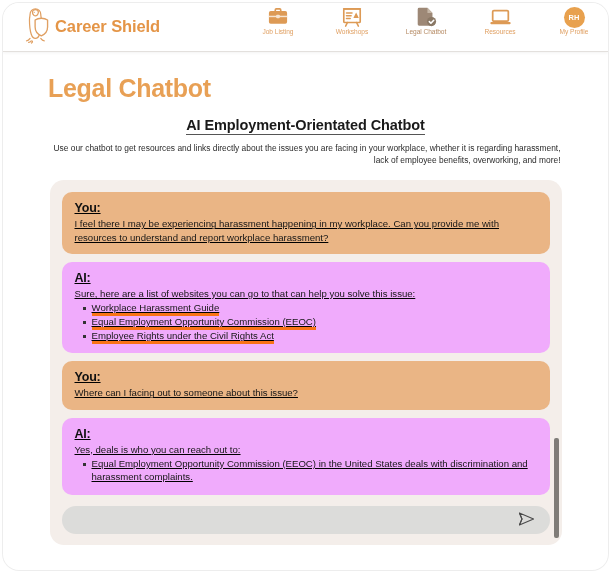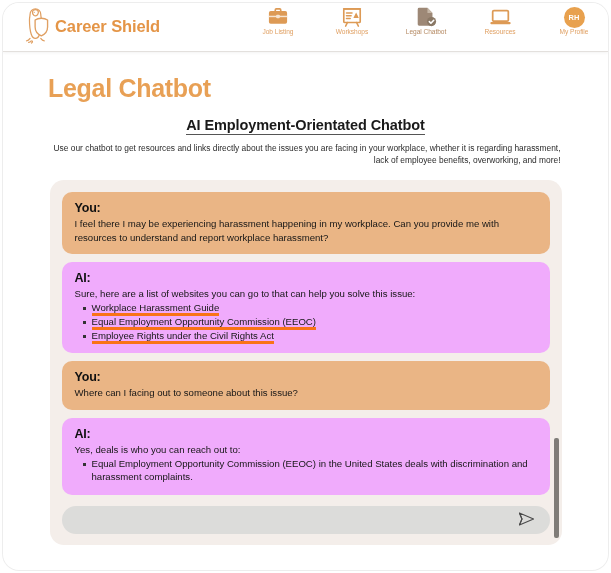--- a/index.html
+++ b/index.html
@@ -146,20 +146,21 @@
     top: 12px;
     right: 12px;
     bottom: 47px;
     overflow: hidden;
   }
   .bubble {
     border-radius: 10px;
     padding: 9px 20px 10px 13px;
     margin-bottom: 8px;
     box-sizing: border-box;
+    text-decoration: underline;
   }
   .bubble.user { background: #eab585; }
   .bubble.ai   { background: #f0abfc; }
   .bubble-speaker {
     font-size: 12.5px;
     font-weight: bold;
     color: #111111;
     margin: 0 0 2px 0;
     letter-spacing: -0.2px;
   }

